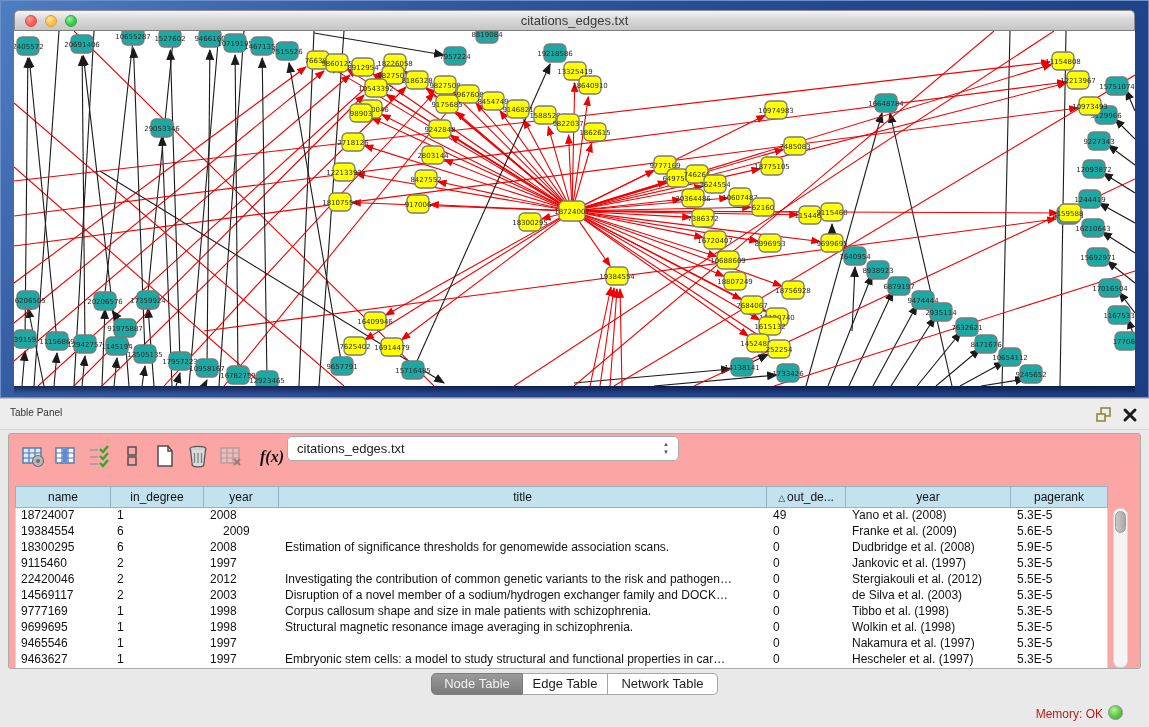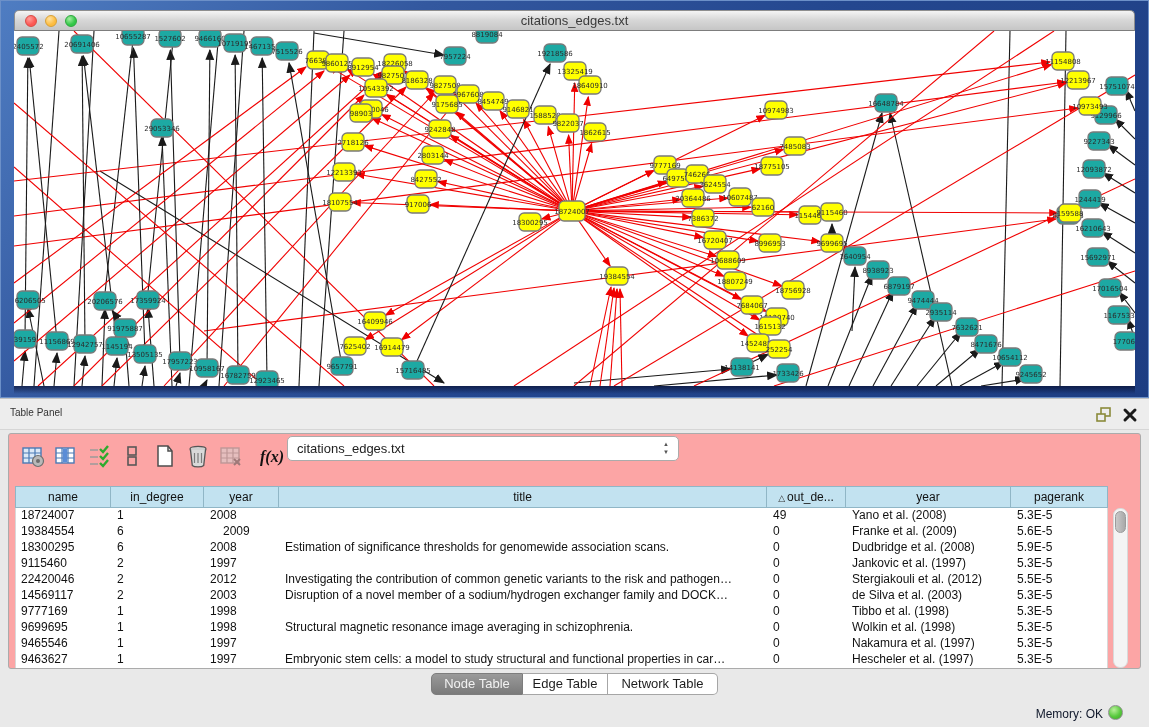--- a/index.html
+++ b/index.html
@@ -66,21 +66,21 @@
   
   #tabs { left:431px; top:673px; height:28px; display:flex; }
   .tab { height:22px; font-size:13px; line-height:20px; text-align:center;
     border:1px solid #a6a6a6; border-left:none; background:#fff; color:#1d1d1d; cursor:pointer; }
   .tab.first { border-left:1px solid #a6a6a6; border-radius:5px 0 0 5px; }
   .tab.last { border-radius:0 5px 5px 0; }
   .tab.sel { background:linear-gradient(#9a9a9a,#7a7a7a); color:#f2f2f2;
     border-color:#7d7d7d; }
 
   
-  #memory-label { top:707px; right:46px; font-size:12px; color:#0f172a; position:absolute; }
+  #memory-label { top:707px; right:46px; font-size:12px; color:#b91c1c; position:absolute; }
   #memory-led { top:705px; right:26px; width:15px; height:15px; border-radius:50%;
     background:radial-gradient(circle at 38% 30%,#b8f09a,#58c93d 55%,#3aa526); 
     border:1px solid #8f8f8f; position:absolute; }
 </style>
 </head>
 <body>
 
 <div id="net-frame" class="abs">
   <div id="titlebar" class="abs">
     <div id="tl-close" class="tl abs"></div>
@@ -792,20 +792,21 @@
         <div class="tcell" style="left: 189px; width: 75px;">2003</div>
         <div class="tcell" style="left: 264px; width: 488px;">Disruption of a novel member of a sodium/hydrogen exchanger family and DOCK…</div>
         <div class="tcell" style="left: 752px; width: 79px;">0</div>
         <div class="tcell" style="left: 831px; width: 165px;">de Silva et al. (2003)</div>
         <div class="tcell" style="left: 996px; width: 97px;">5.3E-5</div>
       </div>
       <div class="trow">
         <div class="tcell" style="left: 0px; width: 96px;">9777169</div>
         <div class="tcell" style="left: 96px; width: 93px;">1</div>
         <div class="tcell" style="left: 189px; width: 75px;">1998</div>
+        <div class="tcell" style="left: 264px; width: 488px;">Corpus callosum shape and size in male patients with schizophrenia.</div>
         <div class="tcell" style="left: 752px; width: 79px;">0</div>
         <div class="tcell" style="left: 831px; width: 165px;">Tibbo et al. (1998)</div>
         <div class="tcell" style="left: 996px; width: 97px;">5.3E-5</div>
       </div>
       <div class="trow">
         <div class="tcell" style="left: 0px; width: 96px;">9699695</div>
         <div class="tcell" style="left: 96px; width: 93px;">1</div>
         <div class="tcell" style="left: 189px; width: 75px;">1998</div>
         <div class="tcell" style="left: 264px; width: 488px;">Structural magnetic resonance image averaging in schizophrenia.</div>
         <div class="tcell" style="left: 752px; width: 79px;">0</div>

